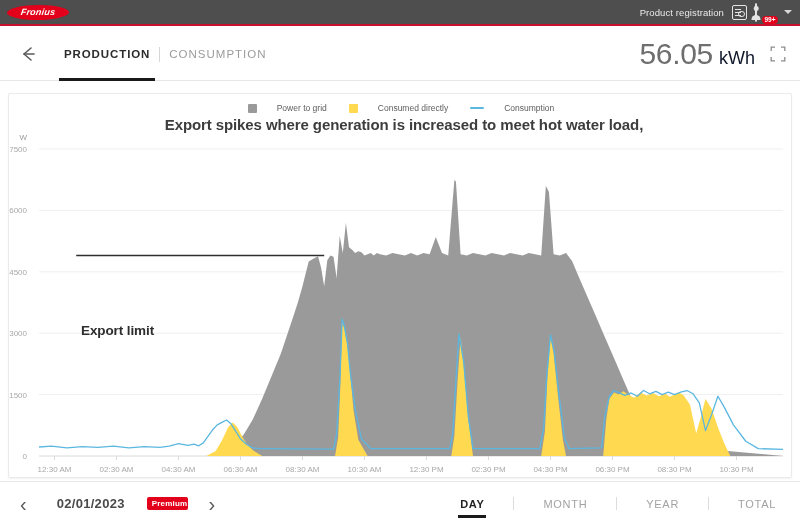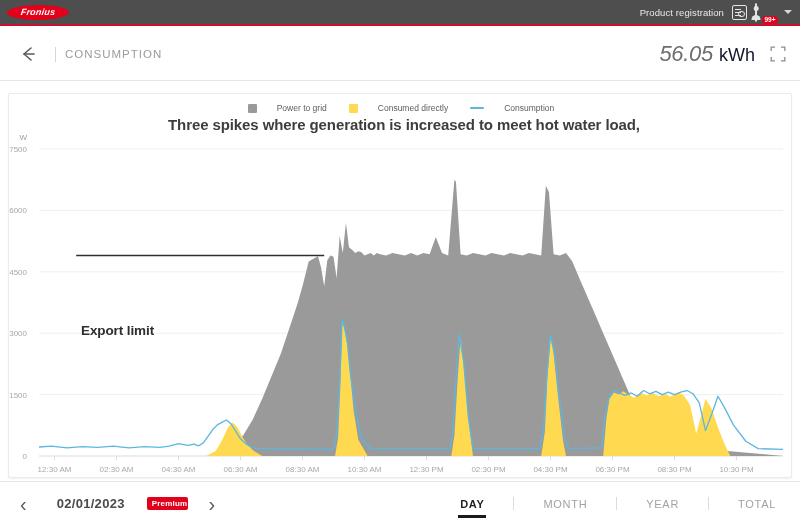--- a/index.html
+++ b/index.html
@@ -93,21 +93,21 @@
   .tab.active { color: #2b2b2b; }
   .tab.inactive { color: #9b9b9b; font-weight: normal; letter-spacing: 1px; }
   .tab.active:after {
     content: ""; position: absolute; left: 4px; right: 4px; bottom: 0;
     height: 3px; background: #1a1a1a;
   }
   .tab-divider { width: 1px; height: 15px; background: #d6d6d6; }
   .header-right {
     margin-left: auto; margin-right: 14px; display: flex; align-items: baseline; gap: 6px;
   }
-  .kwh-value { font-size: 22px; color: #6e6e6e; letter-spacing: -.3px; font-style: italic; }
+  .kwh-value { font-size: 30px; color: #6e6e6e; letter-spacing: -.3px; }
   .kwh-unit { font-size: 18px; color: #0f172a; }
   .expand-icon { position: relative; width: 16px; height: 16px; margin-left: 9px; align-self: center; cursor: pointer; }
 
   
   .card {
     position: absolute; left: 8px; top: 93px; width: 784px; height: 385px;
     background: #fff; border: 1px solid #ebebeb; border-radius: 2px;
     box-shadow: 0 1px 2px rgba(0,0,0,.06);
     overflow: hidden;
   }
@@ -182,20 +182,23 @@
   </div>
 
   <div class="subheader">
     <div class="back-arrow">
       <svg width="22" height="22" viewBox="0 0 22 22">
         <path d="M14 5 L7 11 L14 17" fill="none" stroke="#5a5a5a" stroke-width="1.6" stroke-linecap="round" stroke-linejoin="round"></path>
         <line x1="7" y1="11" x2="17" y2="11" stroke="#5a5a5a" stroke-width="1.6" stroke-linecap="round"></line>
       </svg>
     </div>
     <div class="tabs">
+      <div class="tab active">
+        <span>PRODUCTION</span>
+      </div>
       <div class="tab-divider"></div>
       <div class="tab inactive">
         <span>CONSUMPTION</span>
       </div>
     </div>
     <div class="header-right">
       <span class="kwh-value">56.05</span>
       <span class="kwh-unit">kWh</span>
       <span class="expand-icon">
         <svg width="16" height="16" viewBox="0 0 16 16">
@@ -219,21 +222,21 @@
         <span class="legend-swatch" style="background:#ffd94f"></span>
         <span class="legend-label">Consumed directly</span>
       </div>
       <div class="legend-item">
         <span class="legend-line" style="background:#5bb7e0"></span>
         <span class="legend-label">Consumption</span>
       </div>
     </div>
 
     <div class="chart-title">
-      <div>Three spikes where generation is increased to meet hot water load,</div>
+      <div>Export spikes where generation is increased to meet hot water load,</div>
     </div>
 
     <svg class="chart-svg" id="chart-svg" width="784" height="385">
         <line x1="30" x2="774" y1="362" y2="362" stroke="#efefef" stroke-width="1"></line>
         <text x="18" y="365" text-anchor="end" class="tick-label">0</text>
         <line x1="30" x2="774" y1="300.6" y2="300.6" stroke="#efefef" stroke-width="1"></line>
         <text x="18" y="303.6" text-anchor="end" class="tick-label">1500</text>
         <line x1="30" x2="774" y1="239.2" y2="239.2" stroke="#efefef" stroke-width="1"></line>
         <text x="18" y="242.2" text-anchor="end" class="tick-label">3000</text>
         <line x1="30" x2="774" y1="177.8" y2="177.8" stroke="#efefef" stroke-width="1"></line>

